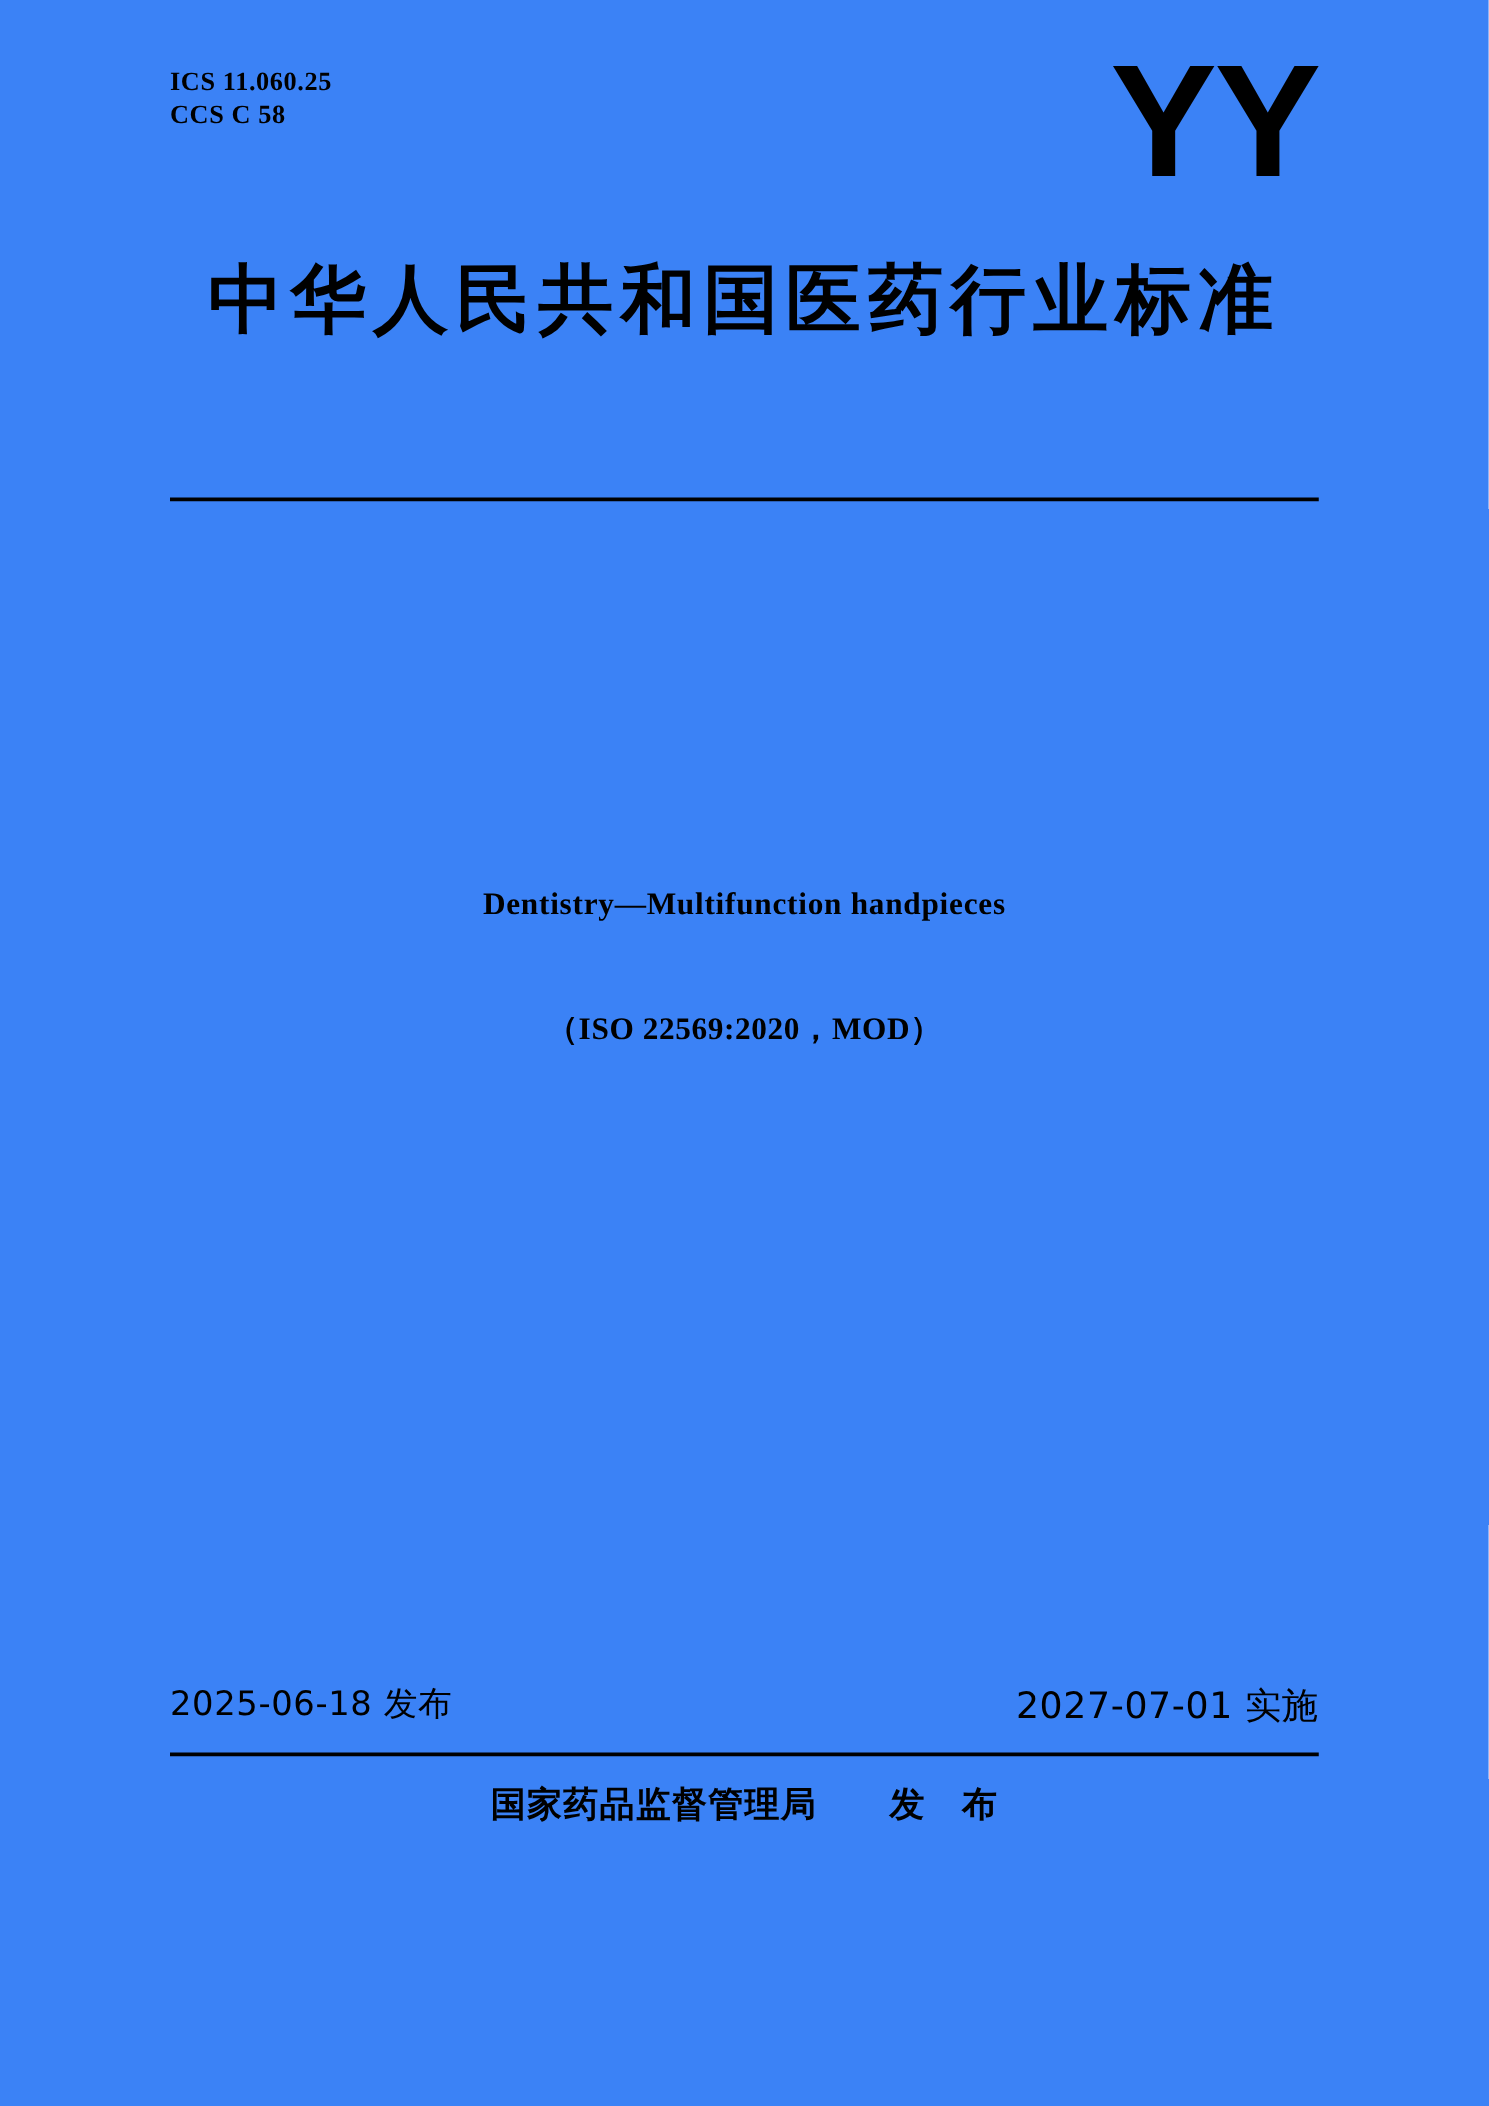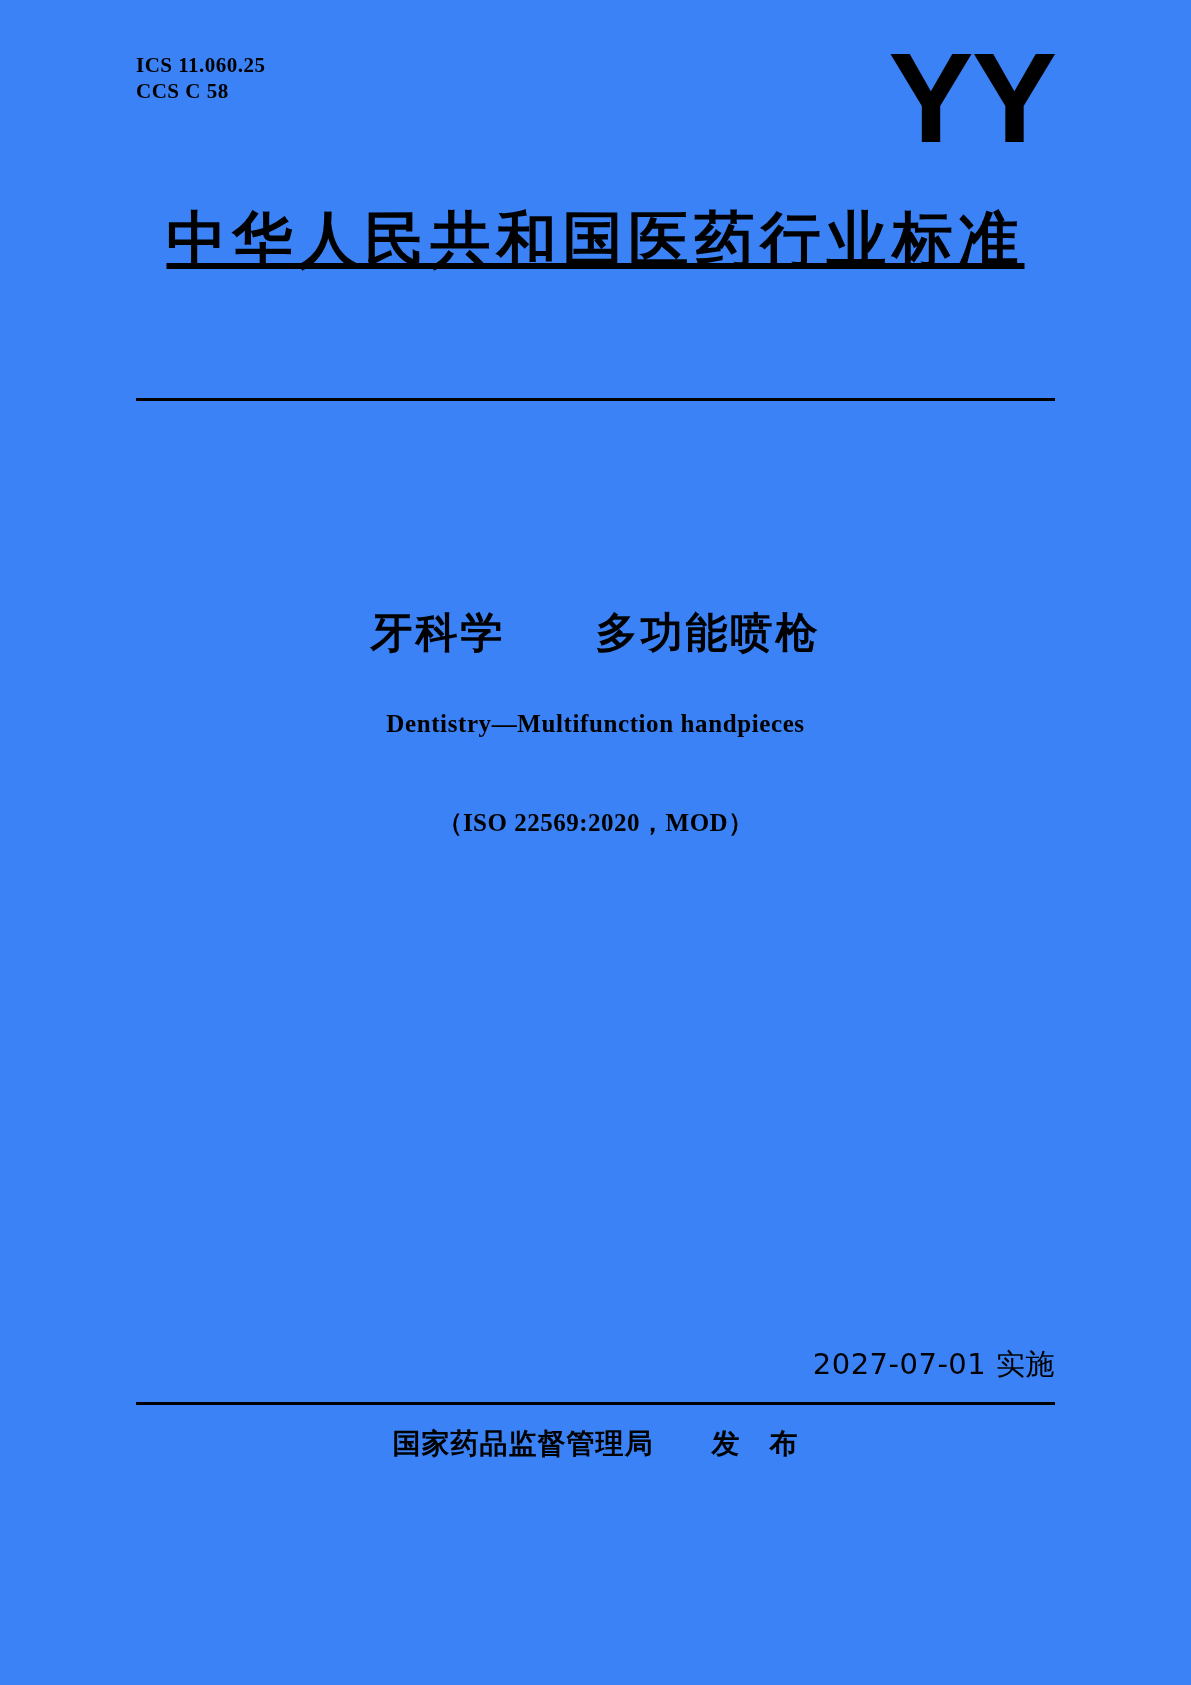--- a/index.html
+++ b/index.html
@@ -55,21 +55,20 @@
     position: absolute;
     left: 0;
     right: 0;
     top: 200px;
     text-align: center;
     font-family: "DejaVu Sans", sans-serif;
     font-weight: bold;
     font-size: 60px;
     letter-spacing: 6px;
     white-space: nowrap;
-    text-decoration: underline;
   }
 
   
   .std-number {
     position: absolute;
     right: 150px;
     top: 322px;
     font-family: "Liberation Serif", serif;
     font-size: 30px;
     letter-spacing: 1px;
@@ -177,23 +176,23 @@
       <div>CCS C 58</div>
     </div>
     <div class="yy-logo">YY</div>
   </div>
 
   <div class="national-title">中华人民共和国医药行业标准</div>
 
 
   <div class="rule-top"></div>
 
-  <div class="doc-title-cn">牙科学　　多功能喷枪</div>
   <div class="doc-title-en">Dentistry—Multifunction handpieces</div>
   <div class="doc-source">（ISO 22569:2020，MOD）</div>
 
+  <div class="date-issue">2025-06-18 发布</div>
   <div class="date-effective">2027-07-01 实施</div>
 
   <div class="rule-bottom"></div>
 
   <div class="publisher">国家药品监督管理局　　发　布</div>
 
 </div>
 
 </body></html>

